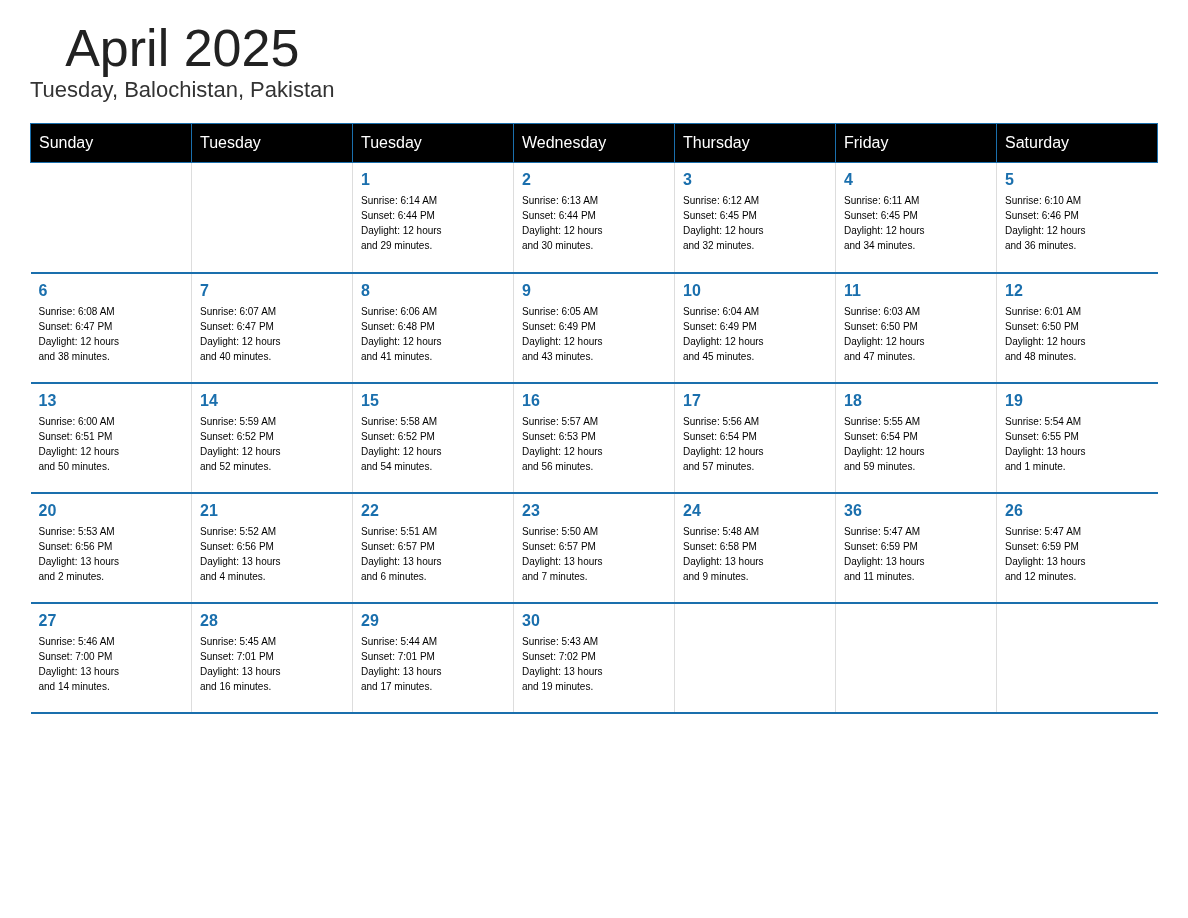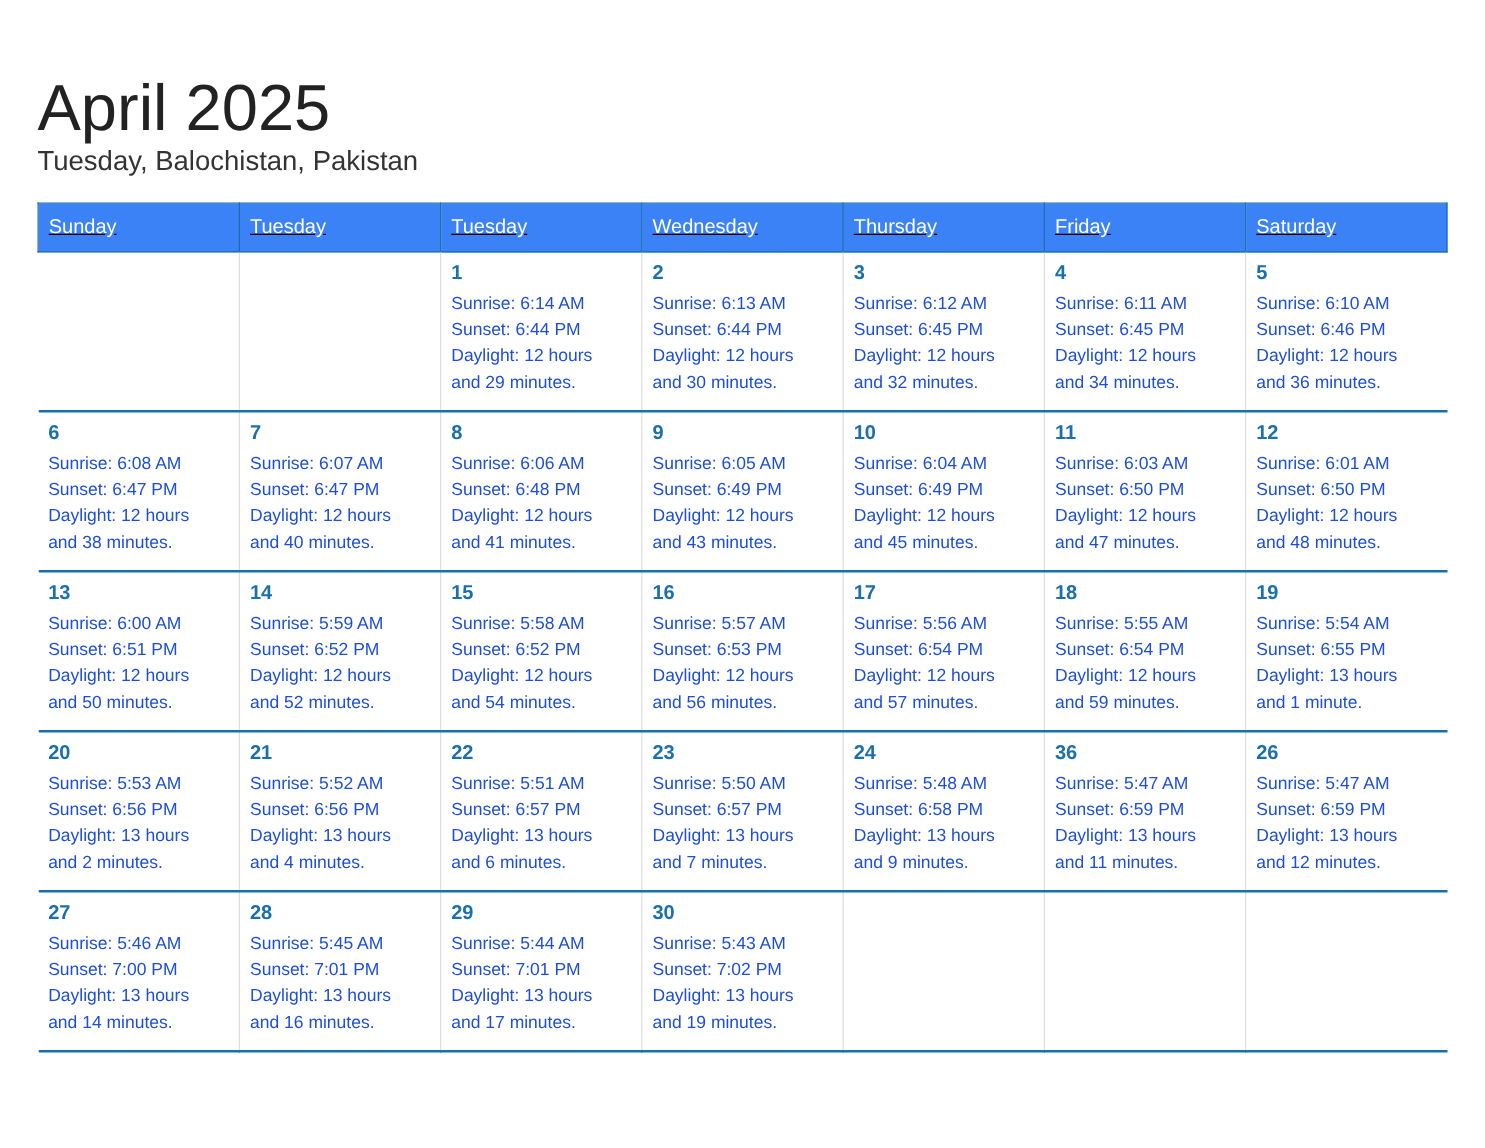--- a/index.html
+++ b/index.html
@@ -15,41 +15,39 @@
       justify-content: space-between;
       align-items: flex-start;
       margin-bottom: 20px;
     }
     .logo {
       display: flex;
       align-items: center;
       gap: 4px;
     }
     .title-block {
-      text-align: left;
-      margin-top: 39px;
+      text-align: center;
     }
     .calendar-title {
       font-size: 52px;
       font-weight: normal;
       color: #222;
       line-height: 1.1;
     }
     .calendar-subtitle {
       font-size: 22px;
       color: #333;
     }
     table {
       width: 100%;
       border-collapse: collapse;
       table-layout: fixed;
     }
     thead tr {
-      background-color: #3b82f6;
-      text-decoration: underline;
+      background-color: #000000;
     }
     thead th {
       color: #fff;
       font-size: 16px;
       font-weight: normal;
       padding: 10px 8px;
       text-align: left;
       border: 1px solid #1a6fad;
     }
     tbody tr {
@@ -67,22 +65,22 @@
       border-right: none;
     }
     .day-number {
       font-size: 16px;
       color: #1a6fad;
       font-weight: bold;
       display: block;
       margin-bottom: 4px;
     }
     .day-info {
-      font-size: 14px;
-      color: #1d4ed8;
+      font-size: 10px;
+      color: #000000;
       line-height: 1.5;
     }
     .empty-cell {
       background: #fff;
     }
   </style>
 </head>
 <body>
 
 <div class="header">

